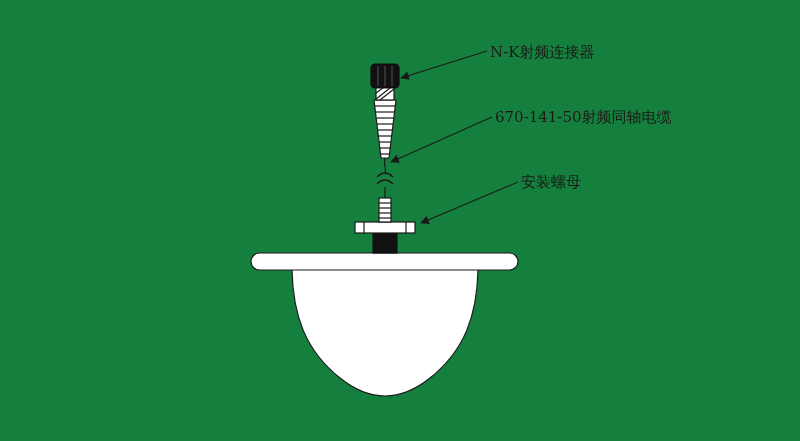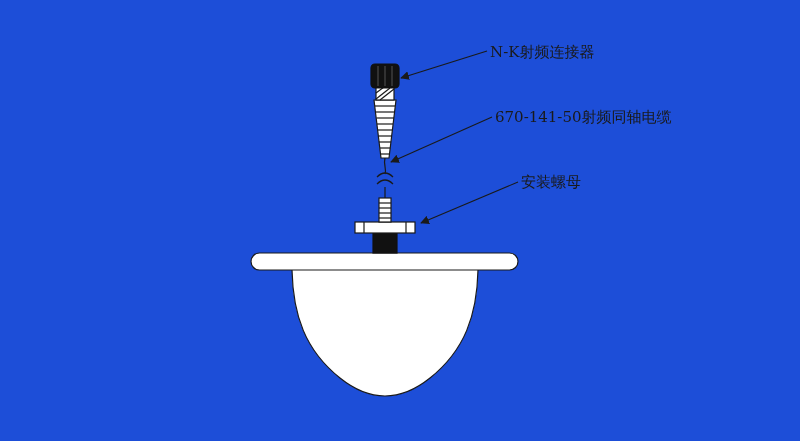--- a/index.html
+++ b/index.html
@@ -4,21 +4,21 @@
 <style>
   html, body {
     margin: 0;
     padding: 0;
     background: #ffffff;
   }
   .canvas {
     position: relative;
     width: 800px;
     height: 441px;
-    background: #1d4ed8;
+    background: #15803d;
     overflow: hidden;
     font-family: "DejaVu Serif", "Liberation Serif", serif;
   }
   .canvas svg {
     position: absolute;
     left: 0;
     top: 0;
   }
   .callout-text {
     font-family: "DejaVu Serif", "Liberation Serif", serif;

